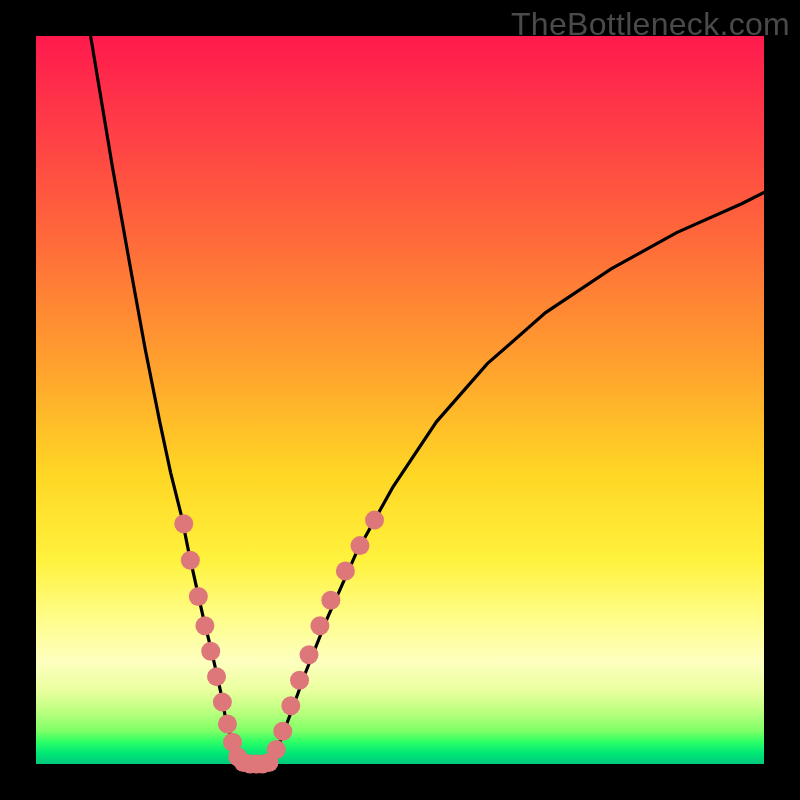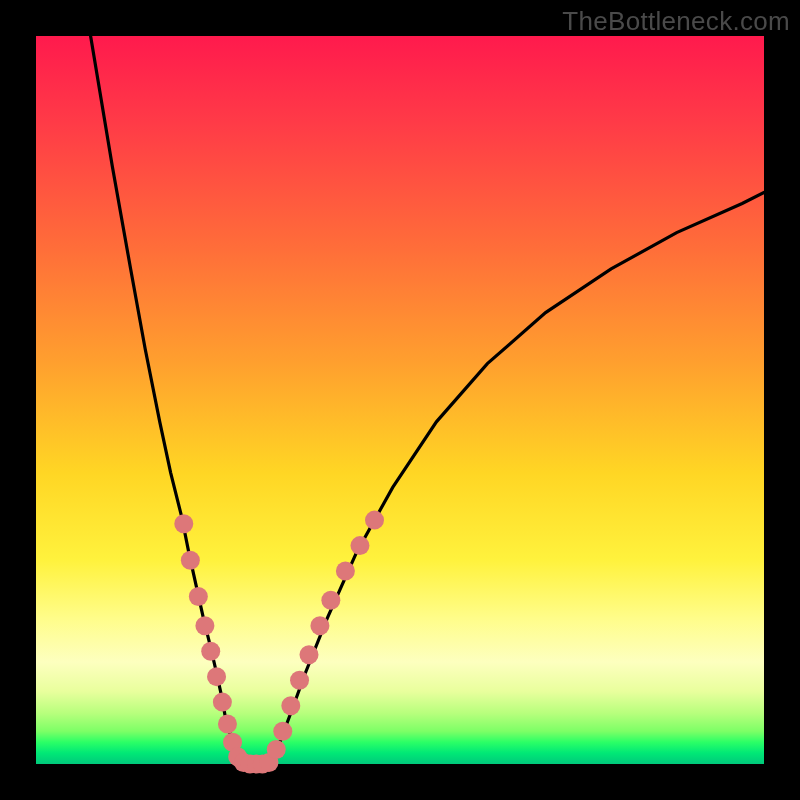--- a/index.html
+++ b/index.html
@@ -40,21 +40,21 @@
       #2bff66 97%,
       #00e876 98.5%,
       #00c97b 100%
     );
   }
   .watermark {
     position: absolute;
     top: 6px;
     right: 10px;
     color: #4a4a4a;
-    font-size: 26px;
+    font-size: 32px;
     font-weight: 500;
     letter-spacing: 0.3px;
     pointer-events: none;
   }
   svg.curves {
     position: absolute;
     left: 36px;
     top: 36px;
     width: 728px;
     height: 728px;

